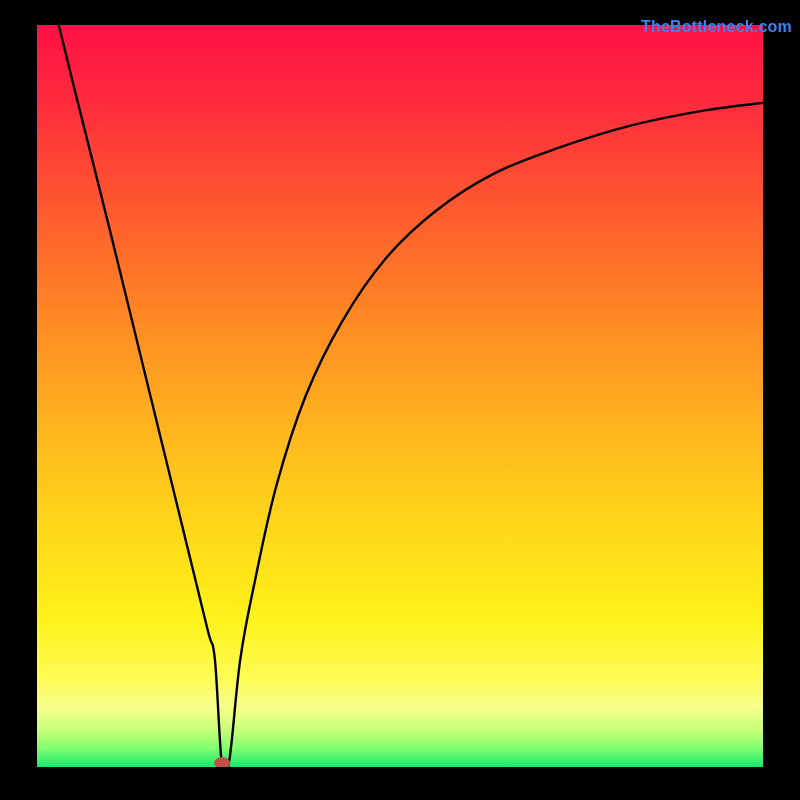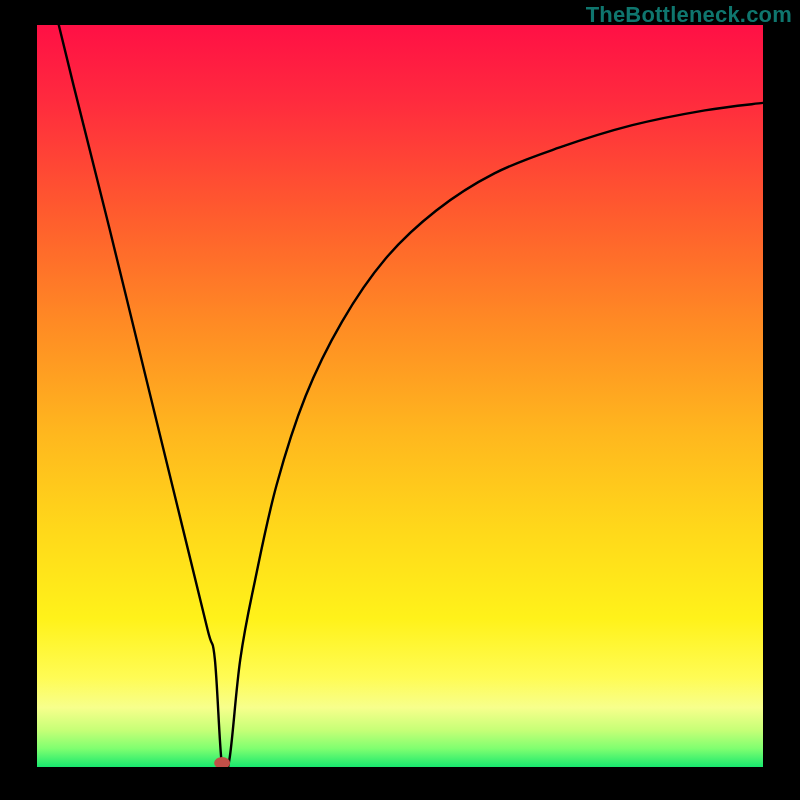--- a/index.html
+++ b/index.html
@@ -12,24 +12,24 @@
     font-family: Arial, Helvetica, sans-serif;
   }
   .outer {
     position: relative;
     width: 800px;
     height: 800px;
     background: #000;
   }
   .watermark {
     position: absolute;
-    top: 2px;
+    top: 18px;
     right: 8px;
-    color: #0f766e;
-    font-size: 22px;
+    color: #3b82f6;
+    font-size: 16px;
     font-weight: 600;
     letter-spacing: 0.2px;
     z-index: 10;
     user-select: none;
   }
   .plot-frame {
     position: absolute;
     left: 37px;
     top: 25px;
     width: 726px;

